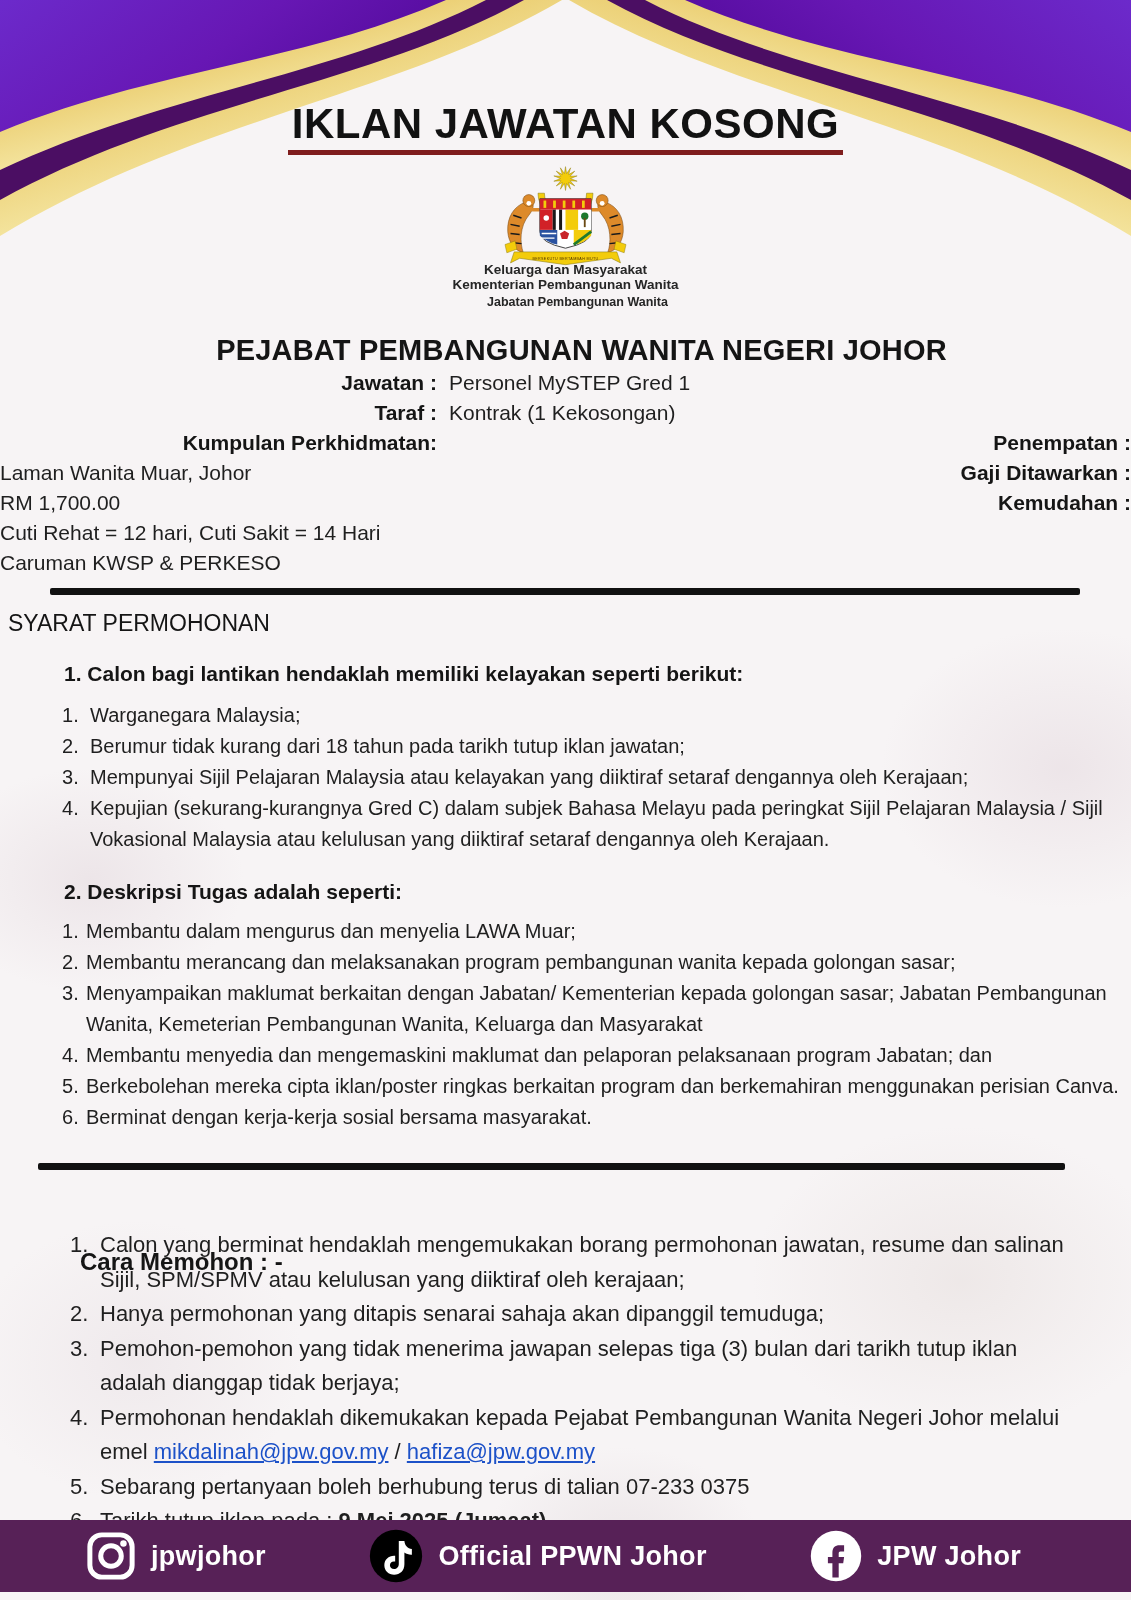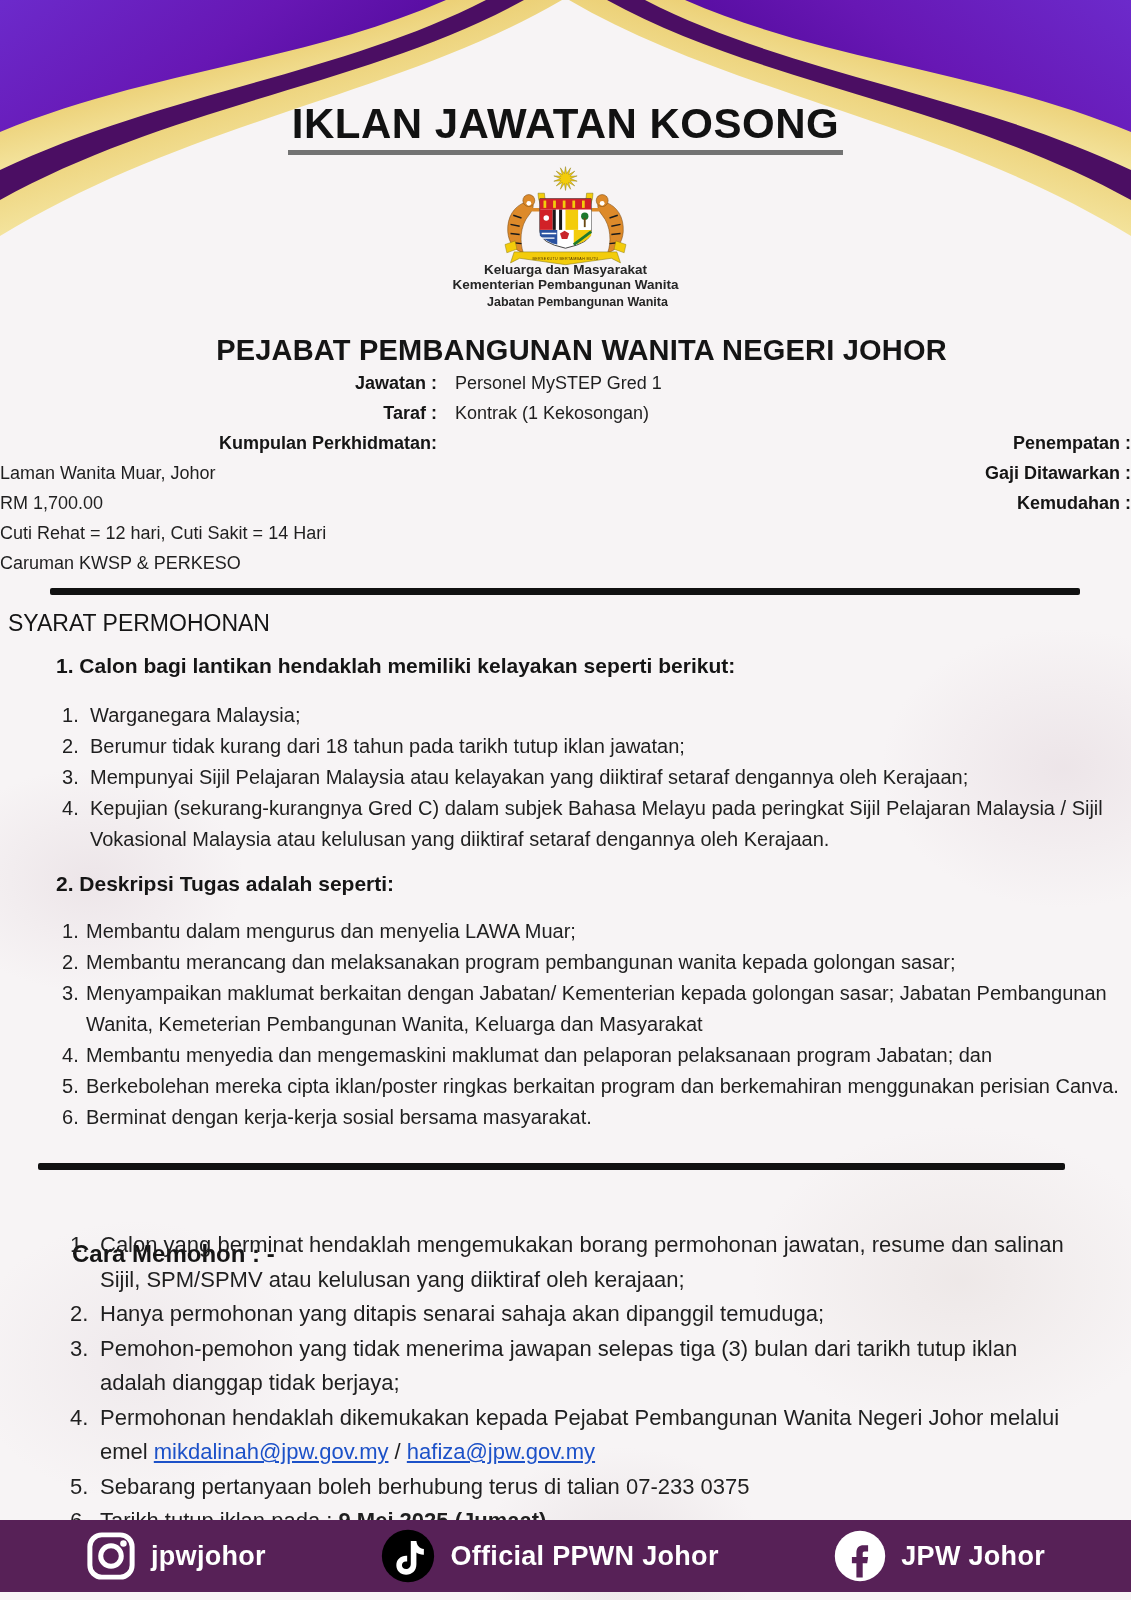--- a/index.html
+++ b/index.html
@@ -11,55 +11,55 @@
       radial-gradient(220px 160px at 8% 55%, rgba(205,185,195,.25), transparent 70%),
       radial-gradient(260px 200px at 94% 48%, rgba(210,190,200,.28), transparent 70%),
       radial-gradient(300px 220px at 85% 80%, rgba(205,190,185,.22), transparent 70%),
       radial-gradient(240px 200px at 12% 85%, rgba(208,192,200,.2), transparent 70%),
       radial-gradient(200px 150px at 55% 97%, rgba(200,185,190,.25), transparent 70%);}
   .corner{position:absolute;top:0;}
   .corner.left{left:0;}
   .corner.right{right:0;transform:scaleX(-1);}
   .title{position:absolute;top:100px;left:0;width:100%;text-align:center;
     font-size:42px;font-weight:bold;letter-spacing:.5px;color:#121212;margin:0;}
-  .title span{border-bottom:5px solid #737373;padding:0 4px 3px;}
+  .title span{border-bottom:5px solid #7f1d1d;padding:0 4px 3px;}
   .emblem{position:absolute;top:160px;left:0;width:100%;text-align:center;}
   .ministry{position:absolute;top:262px;left:0;width:100%;text-align:center;
     font-size:13.5px;font-weight:bold;line-height:15px;color:#262626;}
   .dept{position:absolute;top:295px;left:12px;width:100%;text-align:center;
     font-size:12.5px;font-weight:bold;color:#262626;}
   .office{position:absolute;top:318px;left:0;width:100%;text-align:center;
     font-size:29px;font-weight:bold;color:#151515;margin:16px;letter-spacing:.2px;}
   .details{position:absolute;top:368px;left:0;width:1131px;
-    display:grid;grid-template-columns:437px 1fr;column-gap:18px;
-    font-size:18px;line-height:30px;}
+    display:grid;grid-template-columns:437px 1fr;column-gap:12px;
+    font-size:21px;line-height:30px;}
   .dlabel{text-align:right;font-weight:bold;color:#151515;}
   .dvalue{text-align:left;color:#1f1f1f;}
   .divider{position:absolute;height:7px;background:#111;border-radius:2px;}
   .divider1{top:588px;left:50px;width:1030px;}
   .divider2{top:1163px;left:38px;width:1027px;}
   .syarat-h{position:absolute;top:610px;left:8px;font-size:23px;font-weight:normal;color:#151515;margin:0;}
-  .sub-h{position:absolute;font-size:21px;font-weight:bold;color:#151515;margin:8px;}
+  .sub-h{position:absolute;font-size:21px;font-weight:bold;color:#151515;margin:16px;}
   .sub1{top:646px;left:48px;}
   .sub2{top:864px;left:48px;}
   .cara-h{top:1232px;left:64px;font-size:24px;}
   ol{list-style:none;margin:0;padding:0;counter-reset:n;position:absolute;}
   ol li{counter-increment:n;position:relative;color:#1f1f1f;}
   ol li::before{content:counter(n) ".";position:absolute;left:0;top:0;}
   .ol1{top:700px;left:62px;width:1062px;font-size:20px;line-height:31px;}
   .ol1 li{padding-left:28px;}
   .ol2{top:916px;left:62px;width:1062px;font-size:20px;line-height:31px;}
   .ol2 li{padding-left:24px;}
   .ol3{top:1228px;left:70px;width:1000px;font-size:22px;line-height:34.5px;}
   .ol3 li{padding-left:30px;}
   a.email{color:#1c51c8;text-decoration:underline;}
   .bold{font-weight:bold;}
   .footer{position:absolute;top:1520px;left:0;width:1131px;height:72px;
     background:#572157;display:flex;align-items:center;
-    justify-content:space-between;padding:0 86px 0 85px;box-sizing:border-box;}
+    justify-content:space-between;padding:0 110px 0 85px;box-sizing:border-box;}
   .social{display:flex;align-items:center;gap:14px;color:#fff;
     font-size:27px;font-weight:bold;letter-spacing:.3px;}
 </style>
 </head>
 <body>
 
 <div class="poster">
 
   <svg class="corner left" width="600" height="340" viewBox="0 0 600 340" preserveAspectRatio="none">
     <defs>

